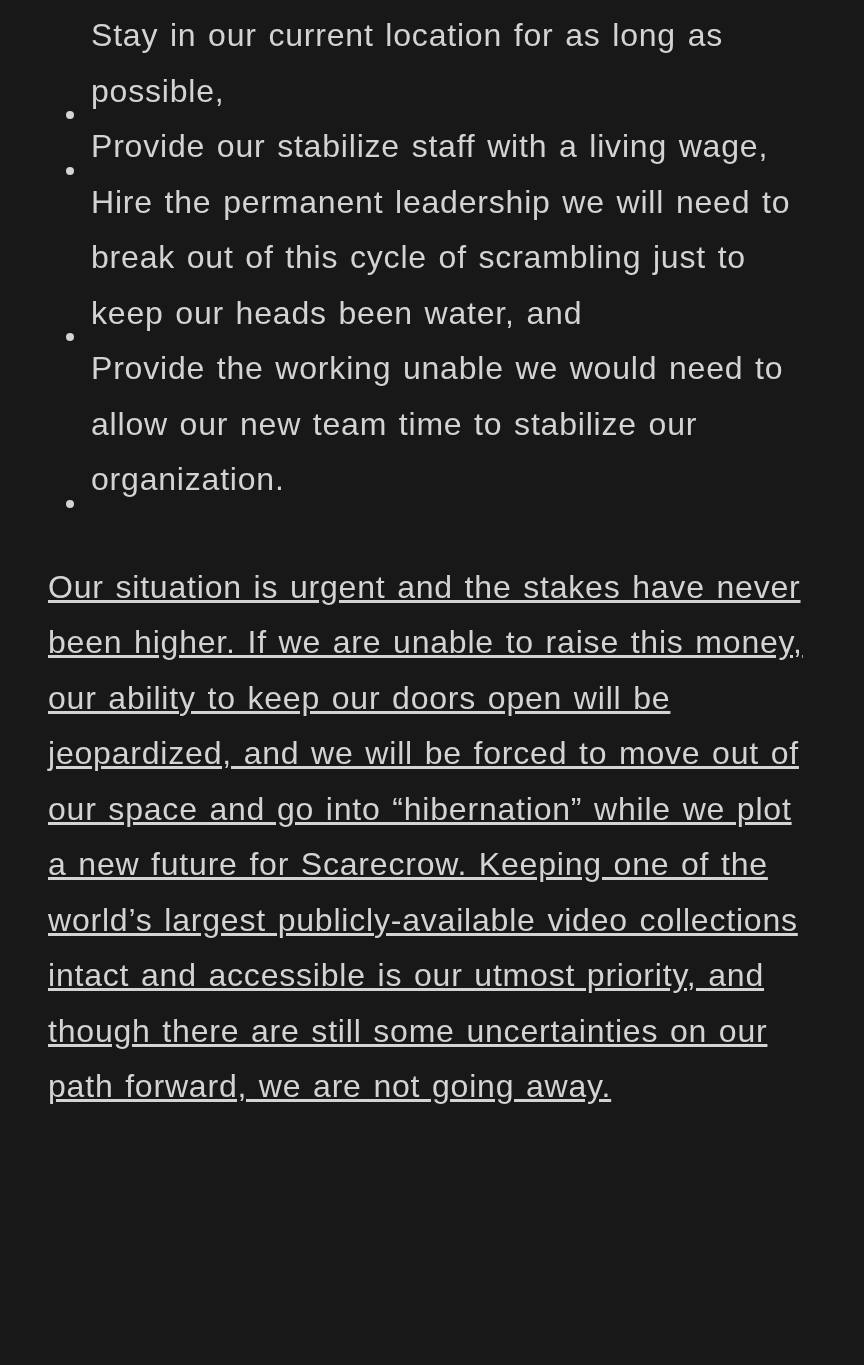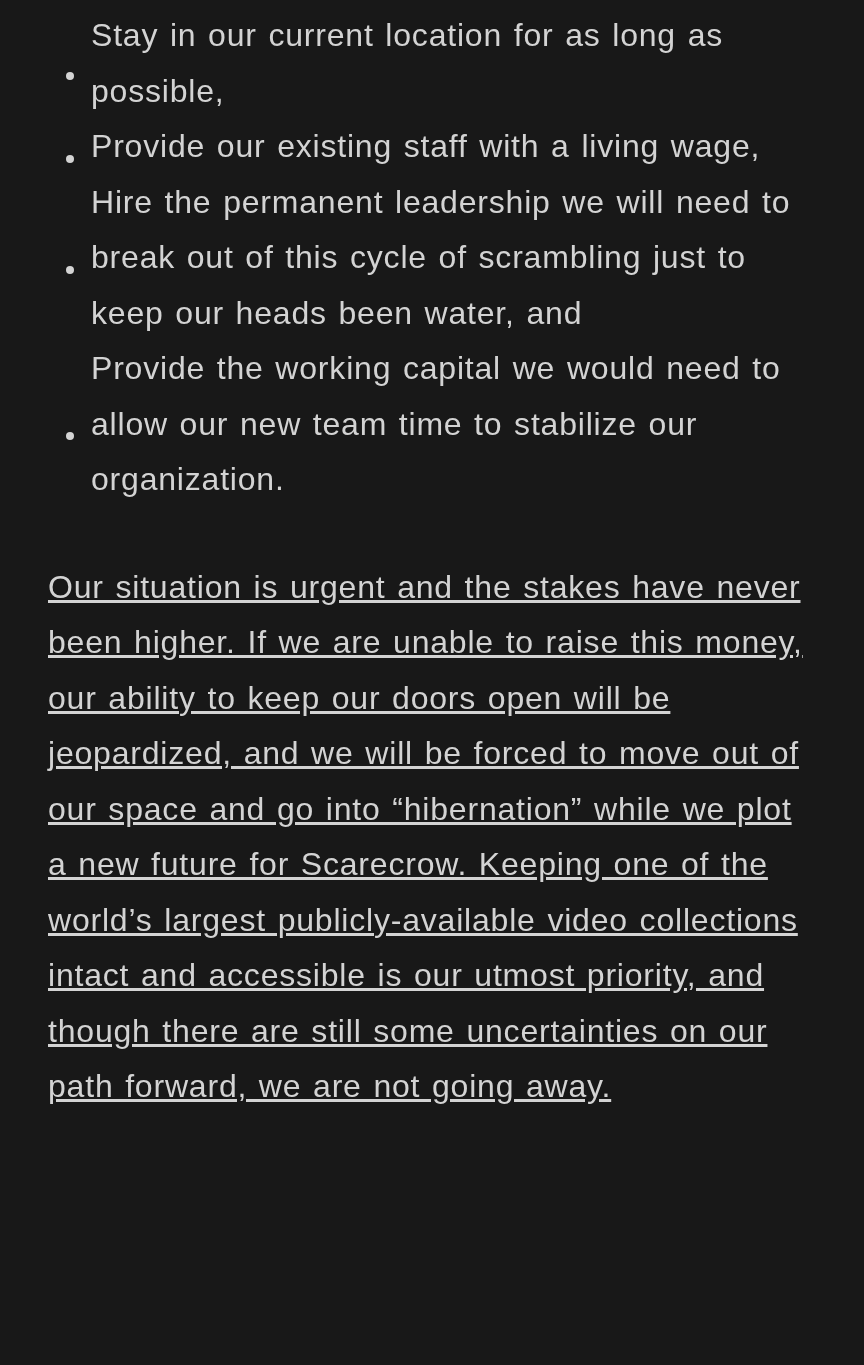--- a/index.html
+++ b/index.html
@@ -23,21 +23,21 @@
     color: #d3d3d3;
     font-weight: 400;
   }
 
   ul.goals-list {
     list-style: none;
   }
 
   ul.goals-list li {
     display: flex;
-    align-items: center;
+    align-items: flex-end;
   }
 
   .bullet-cell {
     flex: 0 0 43px;
     width: 43px;
     padding-left: 18px;
   }
 
   .bullet-dot {
     display: block;
@@ -66,31 +66,31 @@
     <li>
       <span class="bullet-cell">
           <span class="bullet-dot"></span>
         </span>
       <span class="li-text">Stay in our current location for as long as possible,</span>
     </li>
     <li>
       <span class="bullet-cell">
           <span class="bullet-dot"></span>
         </span>
-      <span class="li-text">Provide our existing staff with a living wage,</span>
+      <span class="li-text">Provide our stabilize staff with a living wage,</span>
     </li>
     <li>
       <span class="bullet-cell">
           <span class="bullet-dot"></span>
         </span>
       <span class="li-text">Hire the permanent leadership we will need to break out of this cycle of scrambling just to keep our heads been water, and</span>
     </li>
     <li>
       <span class="bullet-cell">
           <span class="bullet-dot"></span>
         </span>
-      <span class="li-text">Provide the working capital we would need to allow our new team time to stabilize our organization.</span>
+      <span class="li-text">Provide the working unable we would need to allow our new team time to stabilize our organization.</span>
     </li>
   </ul>
 
   <p class="body-paragraph">Our situation is urgent and the stakes have never been higher. If we are unable to raise this money, our ability to keep our doors open will be jeopardized, and we will be forced to move out of our space and go into “hibernation” while we plot a new future for Scarecrow. Keeping one of the world’s largest publicly-available video collections intact and accessible is our utmost priority, and though there are still some uncertainties on our path forward, we are not going away.</p>
 
 </div>
 
 </body></html>

